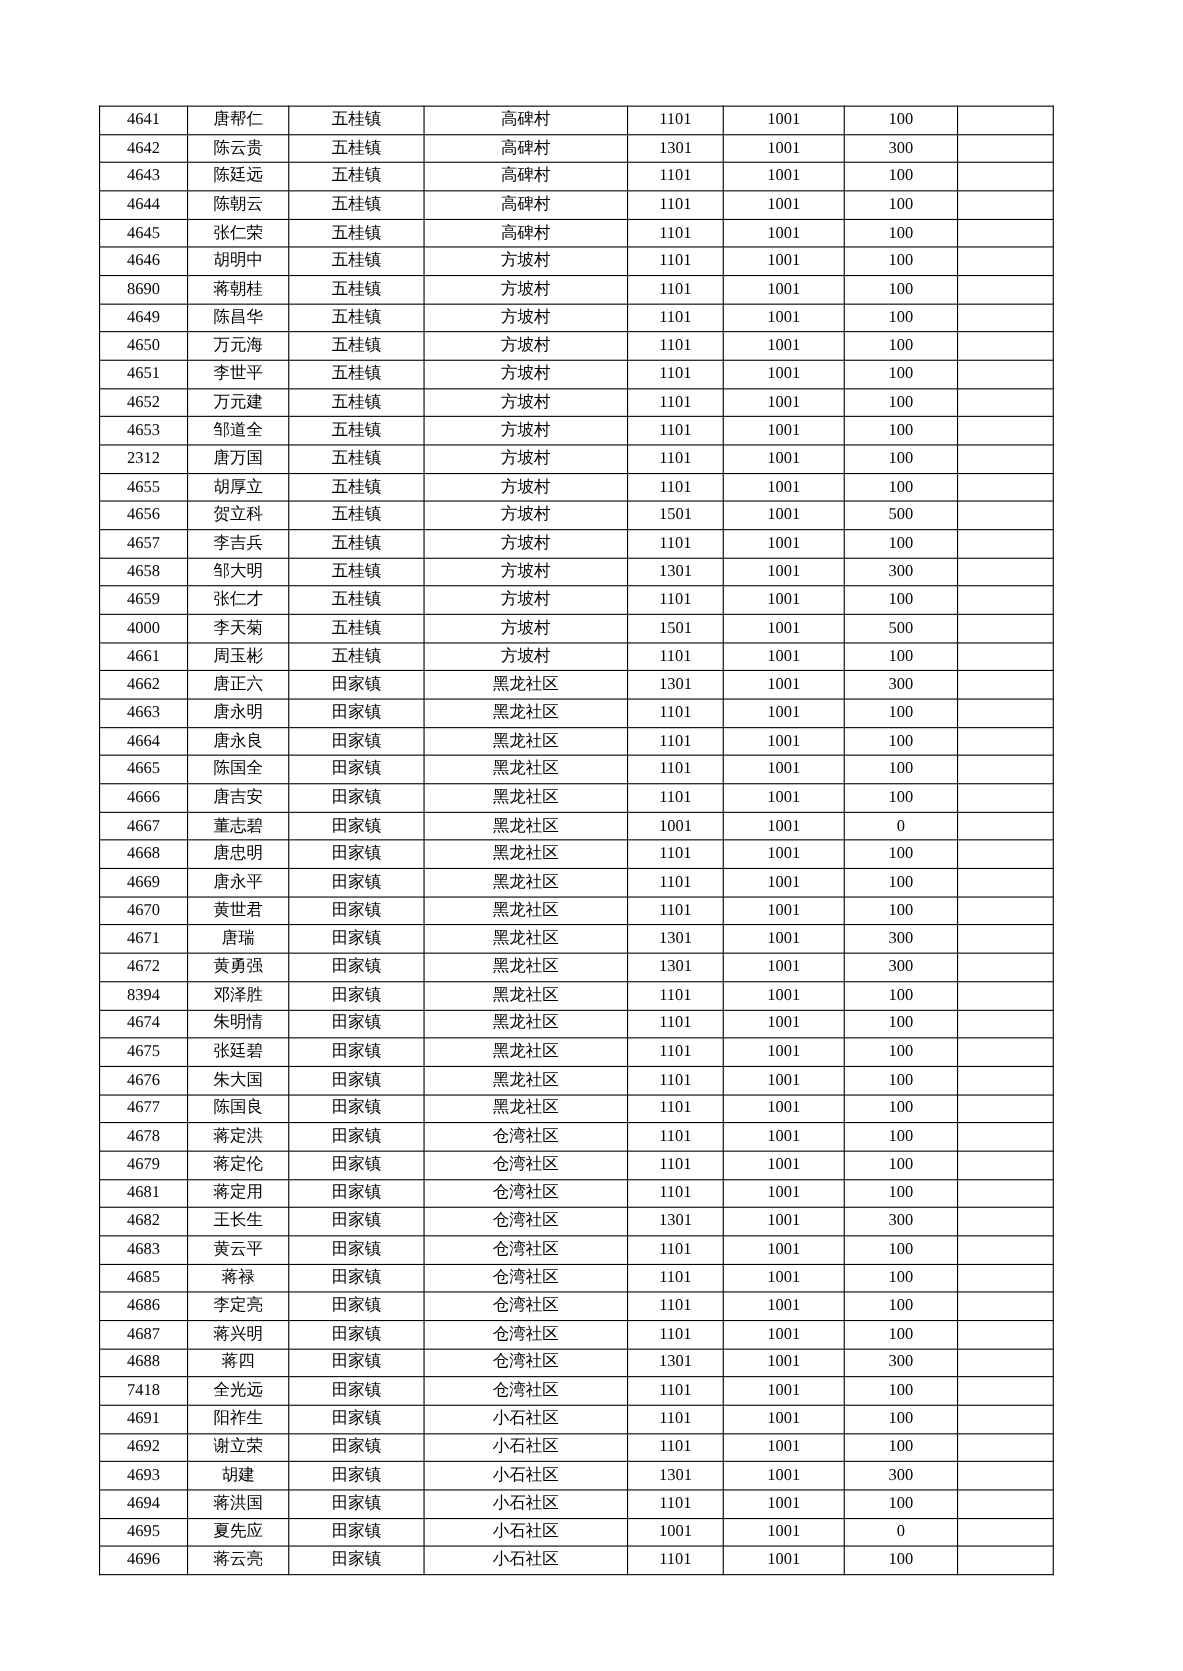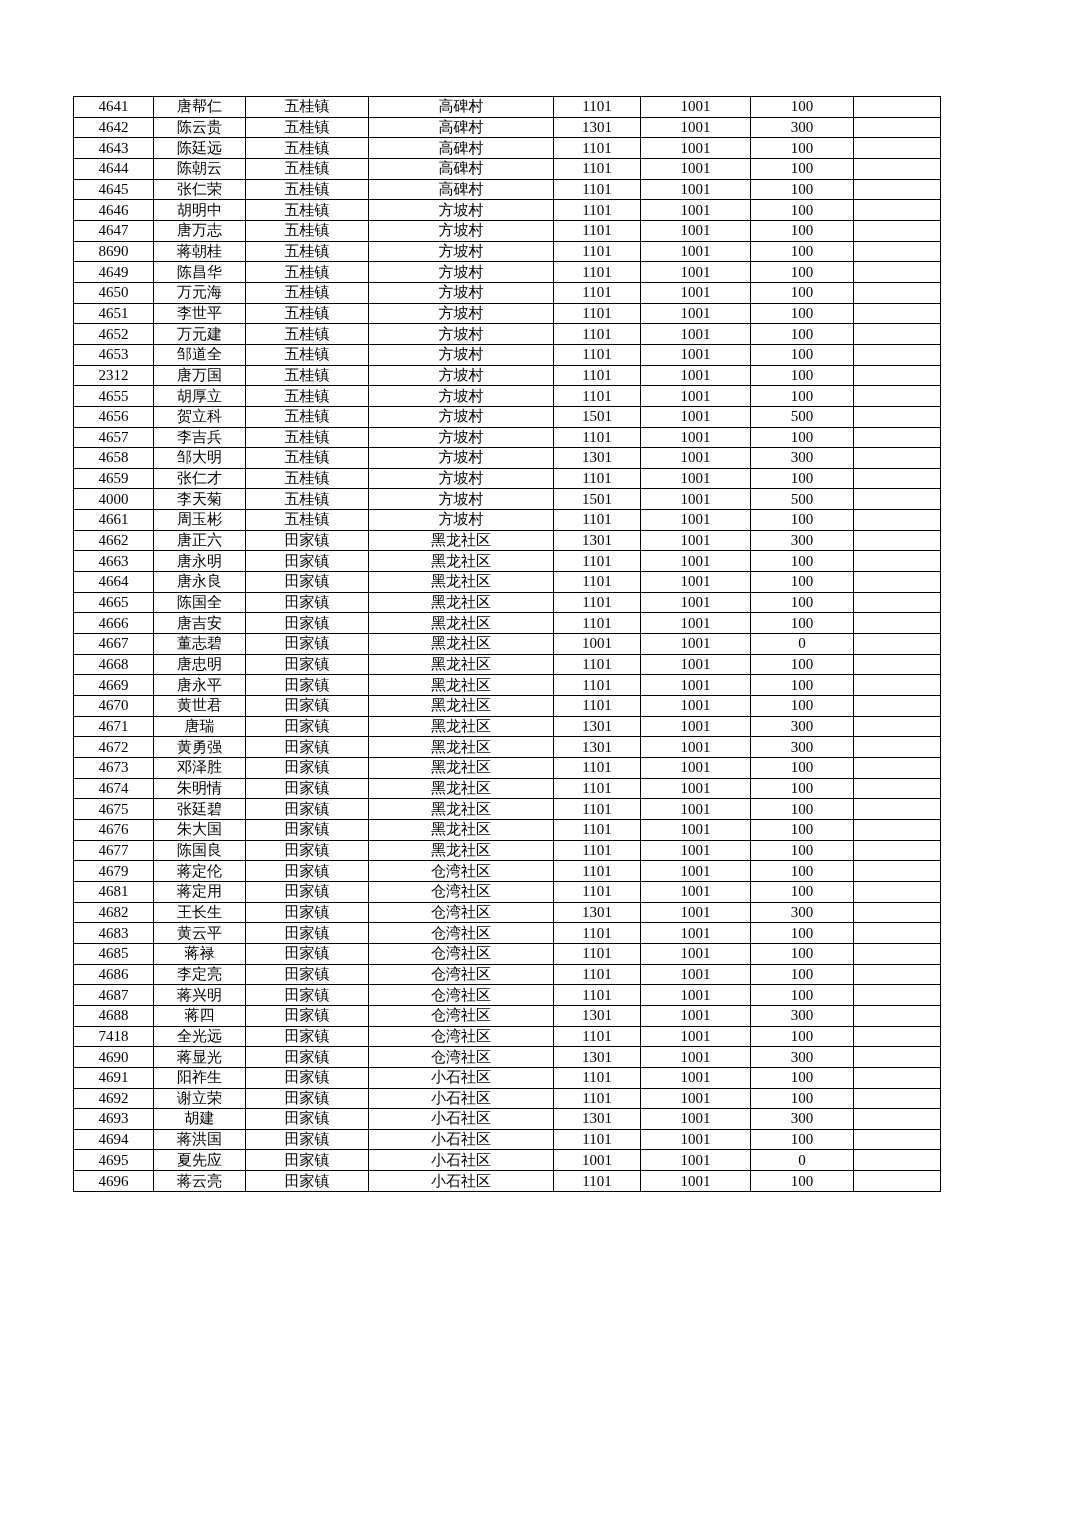--- a/index.html
+++ b/index.html
@@ -6,24 +6,24 @@
   body {
     width: 1075px;
     height: 1519px;
     background: #ffffff;
     position: relative;
     font-family: "Liberation Serif", "DejaVu Serif", serif;
     color: #000000;
   }
   .sheet-table {
     position: absolute;
-    left: 73px;
+    left: 90px;
     top: 96px;
     width: 867px;
-    height: 1096px;
+    height: 1336px;
     border-collapse: collapse;
     table-layout: fixed;
   }
   .sheet-table td {
     border: 1px solid #000000;
     text-align: center;
     vertical-align: middle;
     font-size: 15px;
     line-height: 1;
     padding: 0;
@@ -108,30 +108,20 @@
         <td>4646</td>
         <td>胡明中</td>
         <td>五桂镇</td>
         <td>方坡村</td>
         <td>1101</td>
         <td>1001</td>
         <td>100</td>
         <td></td>
       </tr>
       <tr>
-        <td>4647</td>
-        <td>唐万志</td>
-        <td>五桂镇</td>
-        <td>方坡村</td>
-        <td>1101</td>
-        <td>1001</td>
-        <td>100</td>
-        <td></td>
-      </tr>
-      <tr>
         <td>8690</td>
         <td>蒋朝桂</td>
         <td>五桂镇</td>
         <td>方坡村</td>
         <td>1101</td>
         <td>1001</td>
         <td>100</td>
         <td></td>
       </tr>
       <tr>
@@ -368,21 +358,21 @@
         <td>4672</td>
         <td>黄勇强</td>
         <td>田家镇</td>
         <td>黑龙社区</td>
         <td>1301</td>
         <td>1001</td>
         <td>300</td>
         <td></td>
       </tr>
       <tr>
-        <td>4673</td>
+        <td>8394</td>
         <td>邓泽胜</td>
         <td>田家镇</td>
         <td>黑龙社区</td>
         <td>1101</td>
         <td>1001</td>
         <td>100</td>
         <td></td>
       </tr>
       <tr>
         <td>4674</td>
@@ -418,20 +408,30 @@
         <td>4677</td>
         <td>陈国良</td>
         <td>田家镇</td>
         <td>黑龙社区</td>
         <td>1101</td>
         <td>1001</td>
         <td>100</td>
         <td></td>
       </tr>
       <tr>
+        <td>4678</td>
+        <td>蒋定洪</td>
+        <td>田家镇</td>
+        <td>仓湾社区</td>
+        <td>1101</td>
+        <td>1001</td>
+        <td>100</td>
+        <td></td>
+      </tr>
+      <tr>
         <td>4679</td>
         <td>蒋定伦</td>
         <td>田家镇</td>
         <td>仓湾社区</td>
         <td>1101</td>
         <td>1001</td>
         <td>100</td>
         <td></td>
       </tr>
       <tr>
@@ -505,30 +505,20 @@
         <td></td>
       </tr>
       <tr>
         <td>7418</td>
         <td>全光远</td>
         <td>田家镇</td>
         <td>仓湾社区</td>
         <td>1101</td>
         <td>1001</td>
         <td>100</td>
-        <td></td>
-      </tr>
-      <tr>
-        <td>4690</td>
-        <td>蒋显光</td>
-        <td>田家镇</td>
-        <td>仓湾社区</td>
-        <td>1301</td>
-        <td>1001</td>
-        <td>300</td>
         <td></td>
       </tr>
       <tr>
         <td>4691</td>
         <td>阳祚生</td>
         <td>田家镇</td>
         <td>小石社区</td>
         <td>1101</td>
         <td>1001</td>
         <td>100</td>

